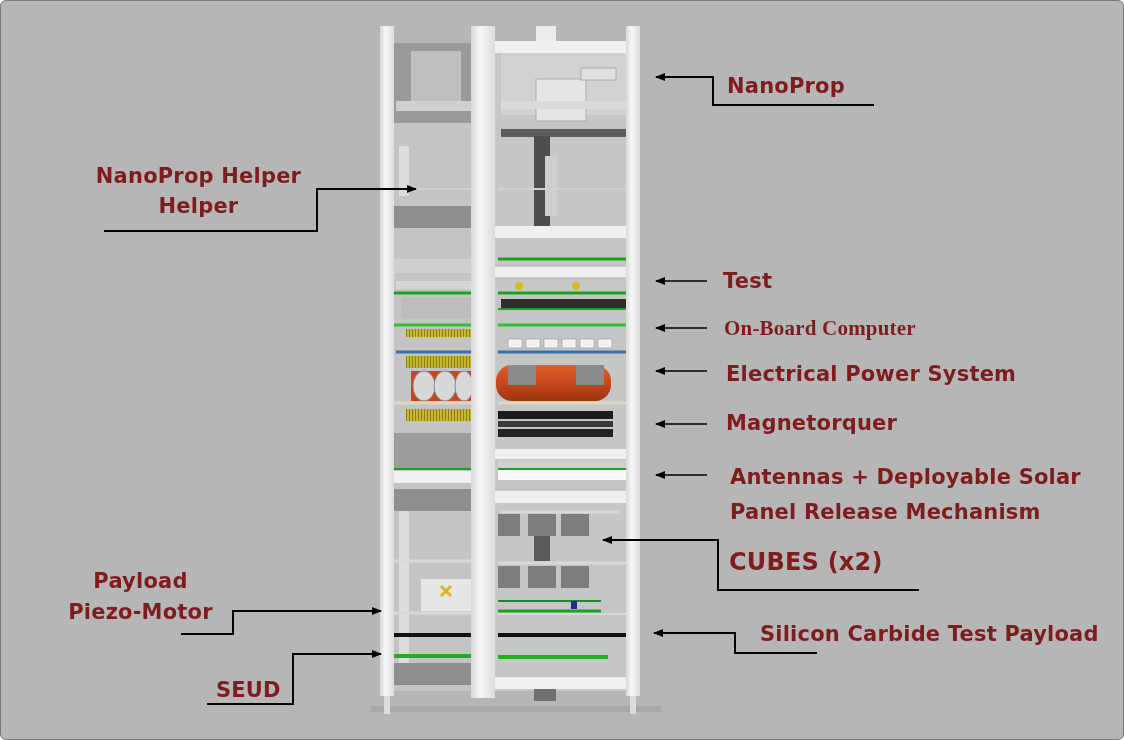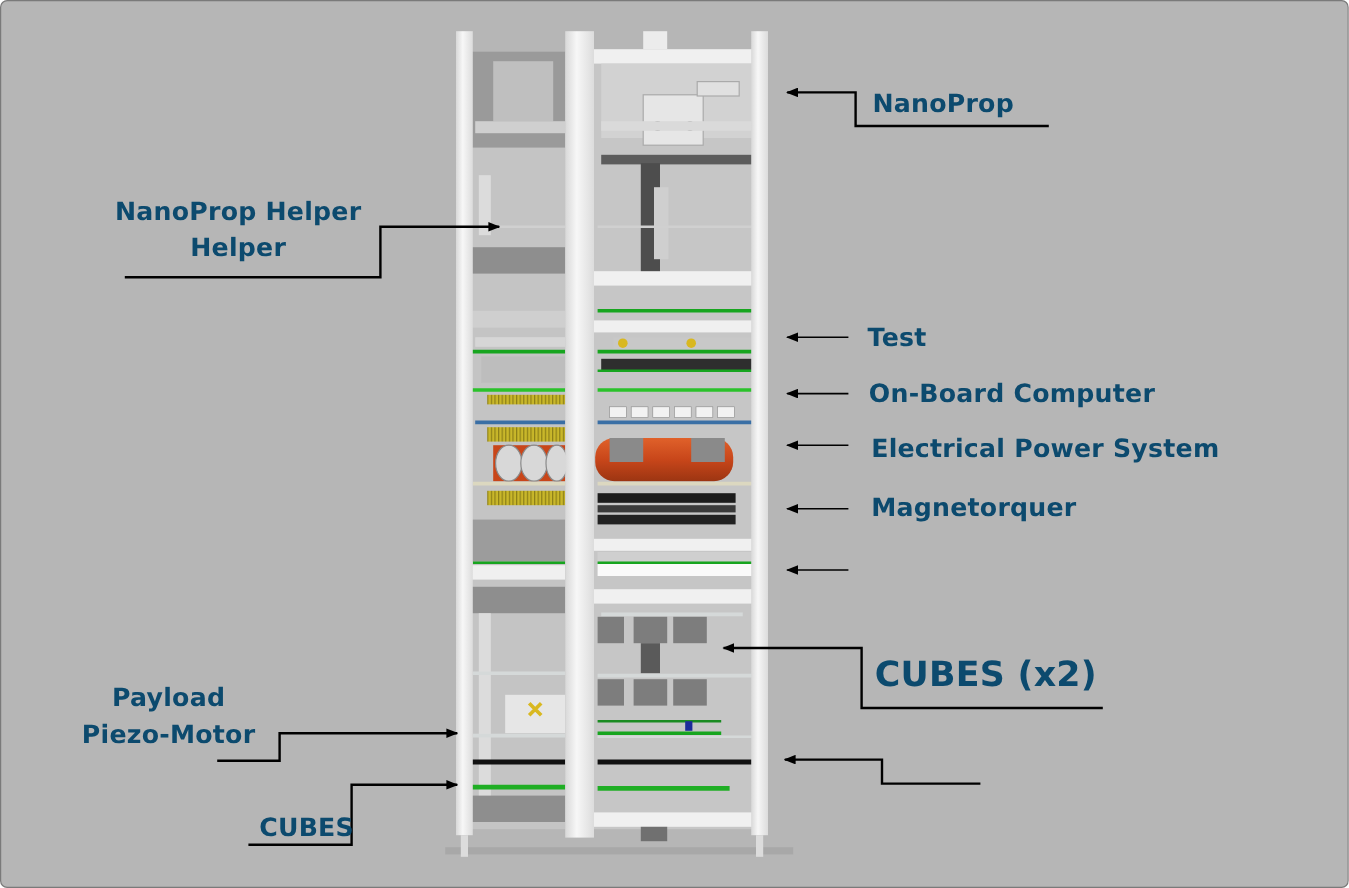--- a/index.html
+++ b/index.html
@@ -1,21 +1,21 @@
 <!DOCTYPE html>
 <html><head>
 <meta charset="utf-8">
 <style>
   html, body { margin:0; padding:0; background:#ffffff; }
   body { width:1124px; height:740px; overflow:hidden; position:relative; font-family:"DejaVu Sans", "Liberation Sans", sans-serif; }
   .canvas { position:absolute; left:0; top:0; width:1122px; height:738px; background:#b6b6b6; border:1px solid #7a7a7a; border-radius:6px; overflow:hidden; }
   svg.art { position:absolute; left:0; top:0; }
-  .label { position:absolute; font-weight:bold; font-size:21px; color:#0c4a6e; line-height:30px; white-space:nowrap; letter-spacing:0.2px; }
+  .label { position:absolute; font-weight:bold; font-size:21px; color:#7f1d1d; line-height:30px; white-space:nowrap; letter-spacing:0.2px; }
   .label.right { text-align:center; }
-  .label.red { color:#0c4a6e; font-size:29px; line-height:36px; }
+  .label.red { color:#7f1d1d; font-size:24px; line-height:36px; }
 </style>
 </head>
 <body>
 
 <div class="canvas">
 
   <svg class="art" width="1124" height="740" viewBox="0 0 1124 740">
     <defs>
       <marker id="ah" markerWidth="10" markerHeight="8" refX="9" refY="4" orient="auto" markerUnits="userSpaceOnUse">
         <path d="M0,0 L10,4 L0,8 Z" fill="#000"></path>
@@ -178,29 +178,32 @@
   </svg>
 
   <div class="label" style="left:726px; top:70px;">NanoProp</div>
 
   <div class="label right" style="left:90px; top:160px; width:215px;">
     <div>NanoProp Helper</div>
     <div>Helper</div>
   </div>
 
   <div class="label" style="left:722px; top:265px;">Test</div>
-  <div class="label" style="left:723px; top:312px;">On-Board Computer</div>
+  <div class="label" style="left:723px; top:312px;font-family:Liberation Serif, serif;">On-Board Computer</div>
   <div class="label" style="left:725px; top:407px;">Magnetorquer</div>
   <div class="label" style="left:725px; top:358px;">Electrical Power System</div>
 
   <div class="label" style="left:729px; top:459px; line-height:35px;">
+    <div>Antennas + Deployable Solar</div>
+    <div>Panel Release Mechanism</div>
   </div>
 
   <div class="label red" style="left:728px; top:543px;">CUBES (x2)</div>
 
+  <div class="label" style="left:759px; top:618px;">Silicon Carbide Test Payload</div>
 
   <div class="label right" style="left:60px; top:565px; width:159px; line-height:31px;">
     <div>Payload</div>
     <div>Piezo-Motor</div>
   </div>
 
-  <div class="label" style="left:215px; top:674px;">CUBES</div>
+  <div class="label" style="left:215px; top:674px;">SEUD</div>
 </div>
 
 </body></html>

